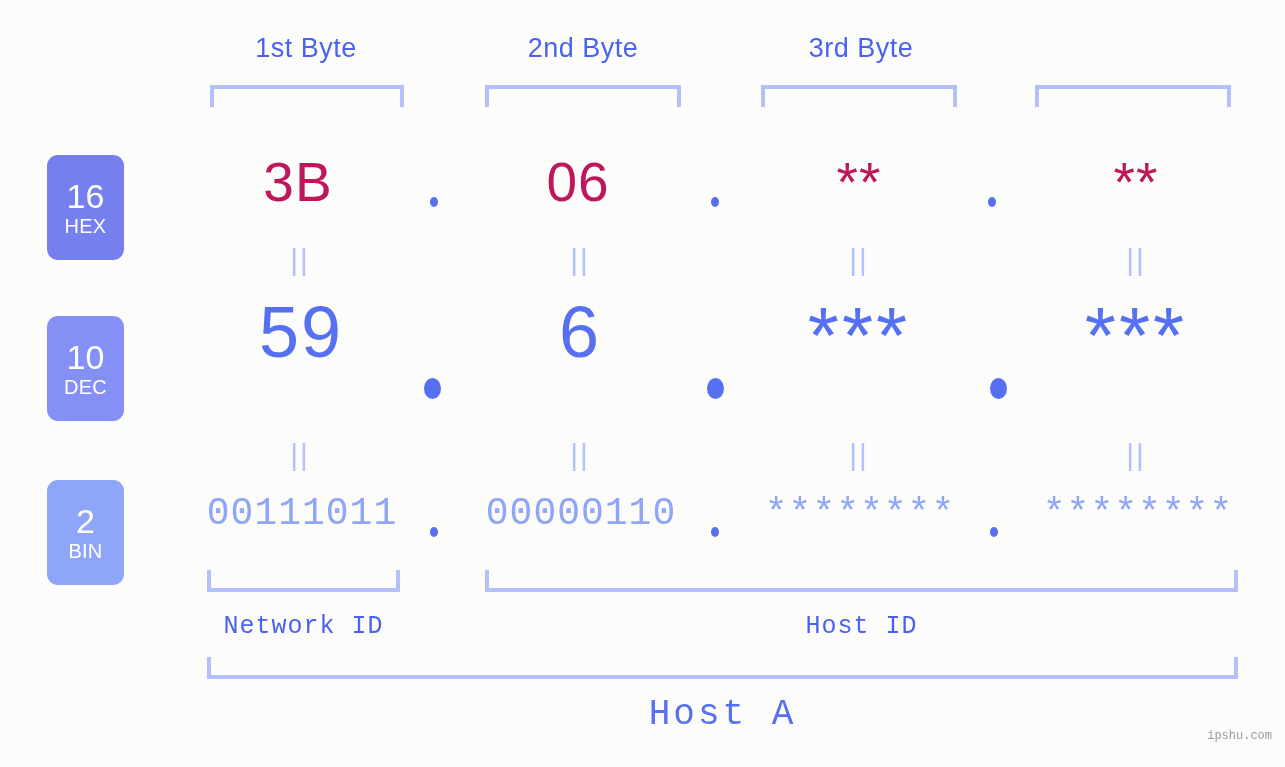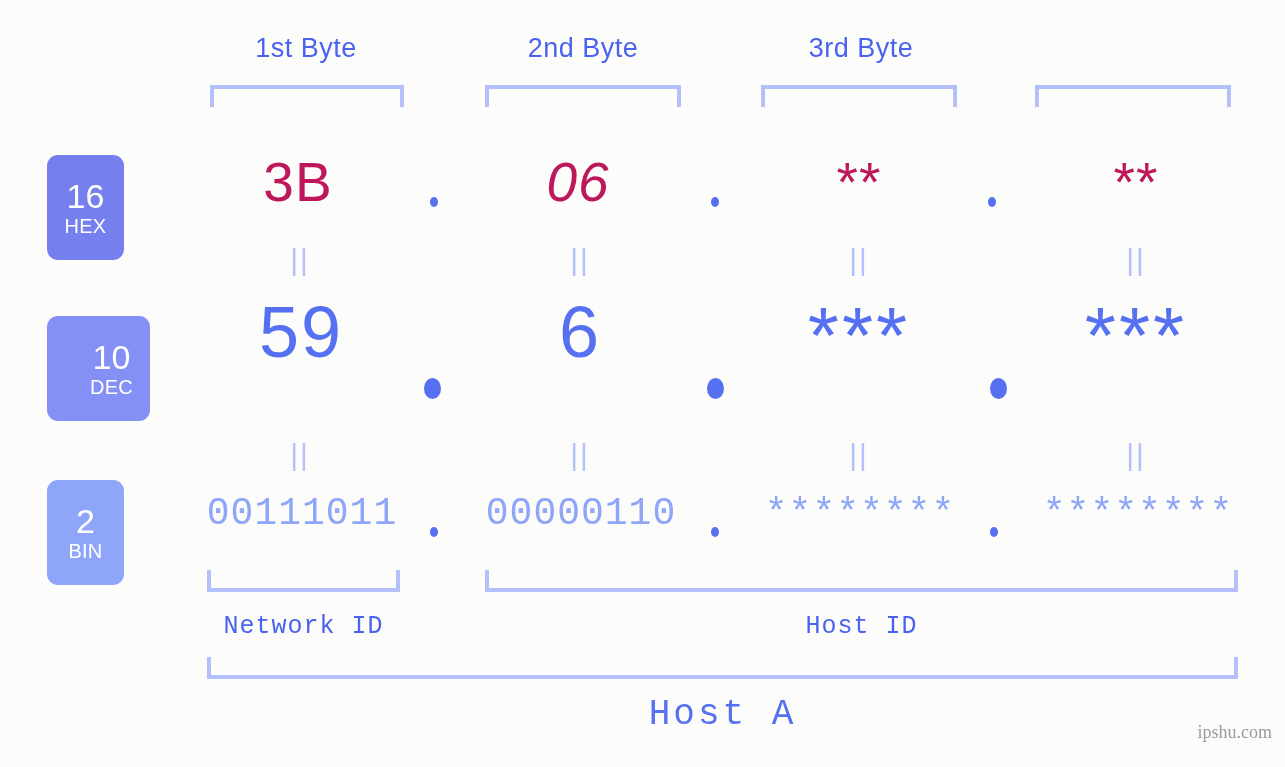--- a/index.html
+++ b/index.html
@@ -69,21 +69,21 @@
     font-size: 34px;
     font-family: "Liberation Sans", sans-serif;
     margin-bottom: 3px;
   }
   .badge .abbr {
     font-size: 20px;
     font-family: "Liberation Sans", sans-serif;
     letter-spacing: 0.3px;
   }
   #badge-hex { top: 155px; background: #7580ee; }
-  #badge-dec { top: 316px; background: #8490f5; padding-left: 26px; }
+  #badge-dec { top: 316px; background: #8490f5; }
   #badge-bin { top: 480px; background: #8ea5fa; }
 
   
   .cell {
     position: absolute;
     width: 240px;
     text-align: center;
     white-space: nowrap;
   }
   .hex-val {
@@ -161,23 +161,23 @@
     font-family: "Liberation Mono", monospace;
     letter-spacing: 3px;
     white-space: nowrap;
   }
 
   
   #watermark {
     position: absolute;
     right: 13px;
     bottom: 24px;
-    font-size: 18px;
+    font-size: 12px;
     color: #9a9a9a;
-    font-family: Liberation Serif, serif;
+    font-family: Liberation Mono, monospace;
     letter-spacing: 0px;
   }
 </style>
 </head>
 <body>
 
 <div id="stage">
 
   <div class="byte-header" style="left:186px;">1st Byte</div>
   <div class="byte-header" style="left:463px;">2nd Byte</div>
@@ -195,21 +195,21 @@
   <div class="badge" id="badge-dec">
     <span class="num">10</span>
     <span class="abbr">DEC</span>
   </div>
   <div class="badge" id="badge-bin">
     <span class="num">2</span>
     <span class="abbr">BIN</span>
   </div>
 
   <div class="cell hex-val" style="left:178px;">3B</div>
-  <div class="cell hex-val" style="left:458px;font-style:italic;">06</div>
+  <div class="cell hex-val" style="left:458px;">06</div>
   <div class="cell hex-val" style="left:739px;">**</div>
   <div class="cell hex-val" style="left:1016px;">**</div>
 
   <div class="dot dot-hex" style="left:430px;"></div>
   <div class="dot dot-hex" style="left:711px;"></div>
   <div class="dot dot-hex" style="left:988px;"></div>
 
   <div class="eq eq-a" style="left:180px;">||</div>
   <div class="eq eq-a" style="left:460px;">||</div>
   <div class="eq eq-a" style="left:739px;">||</div>

